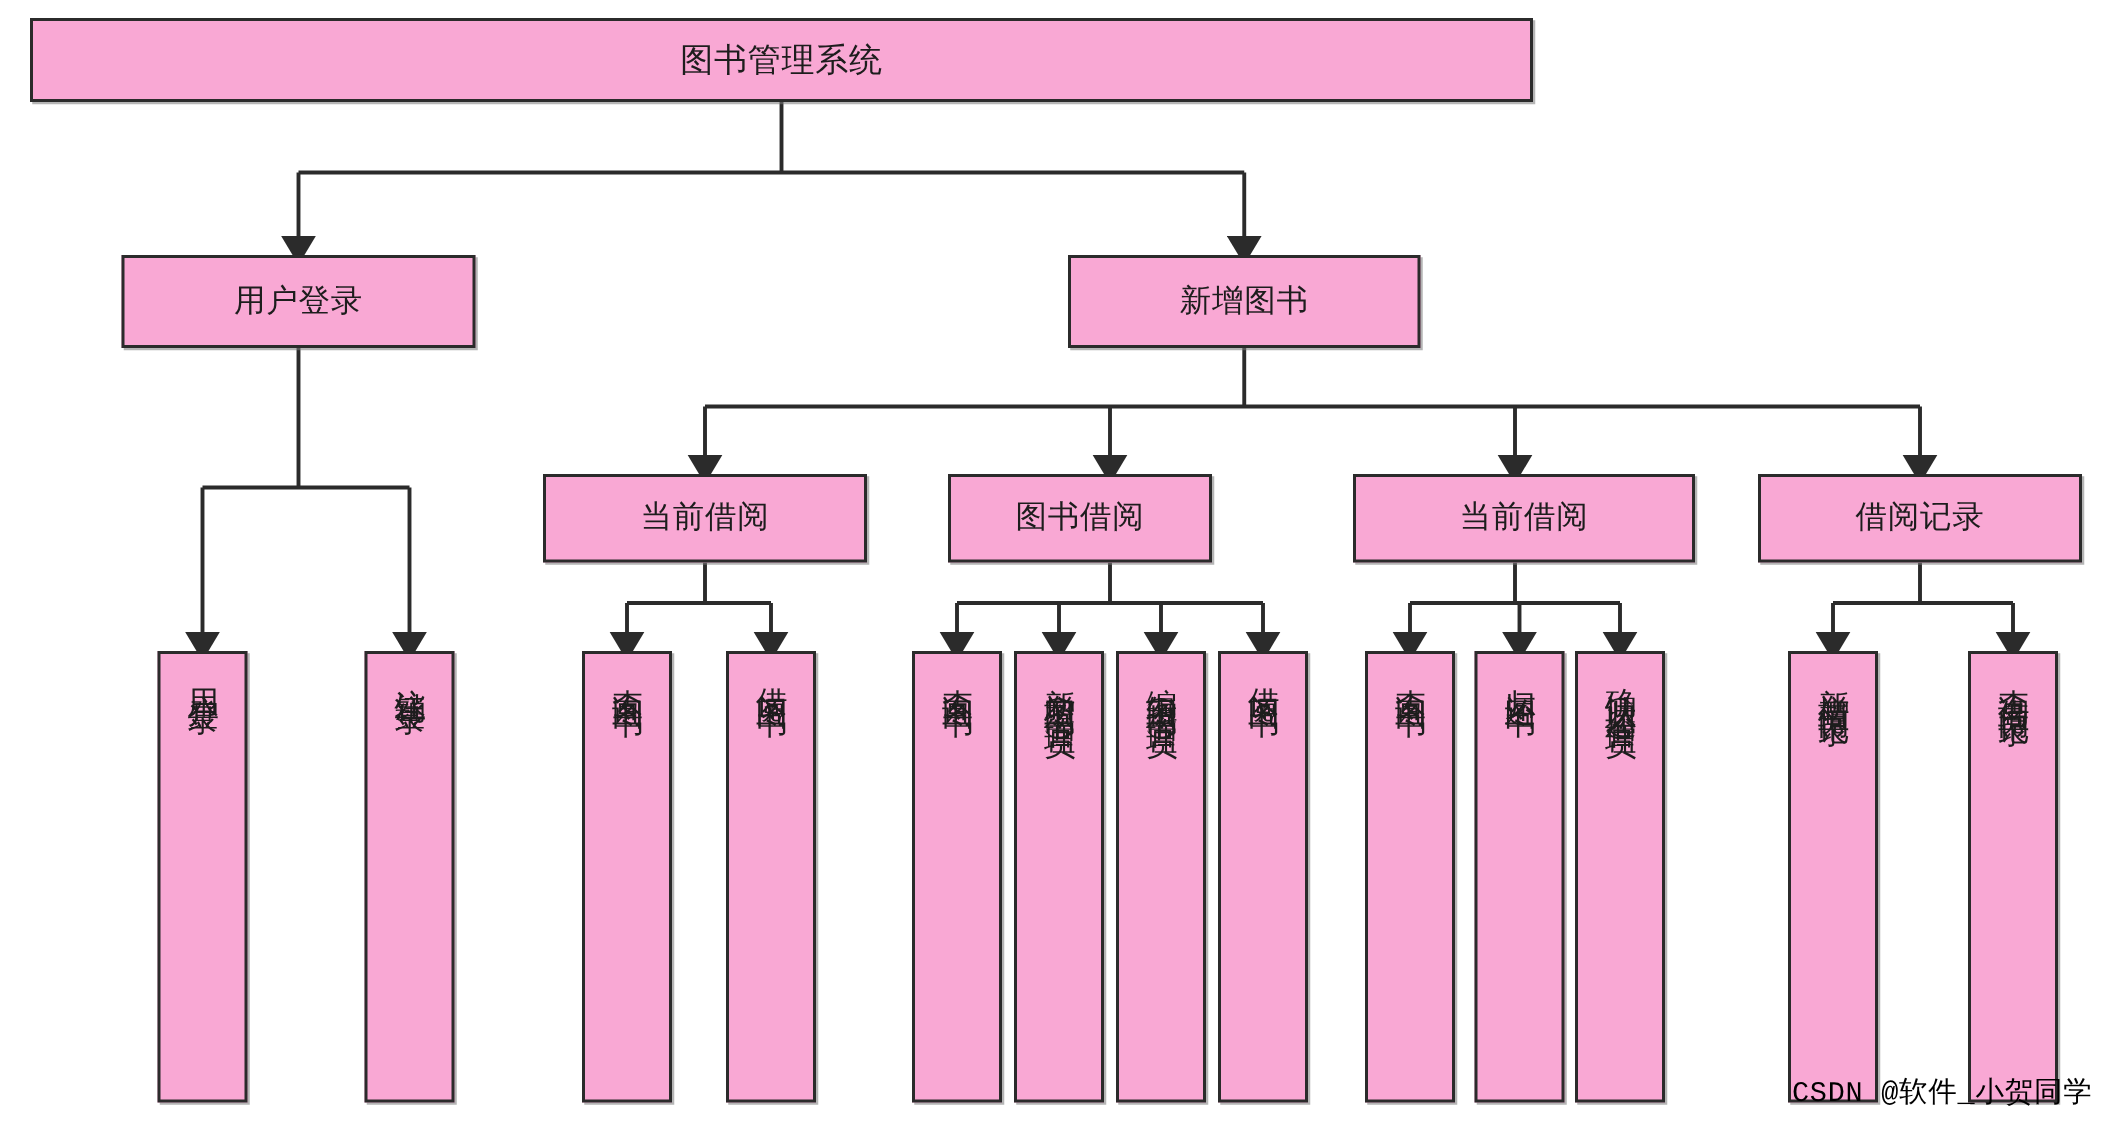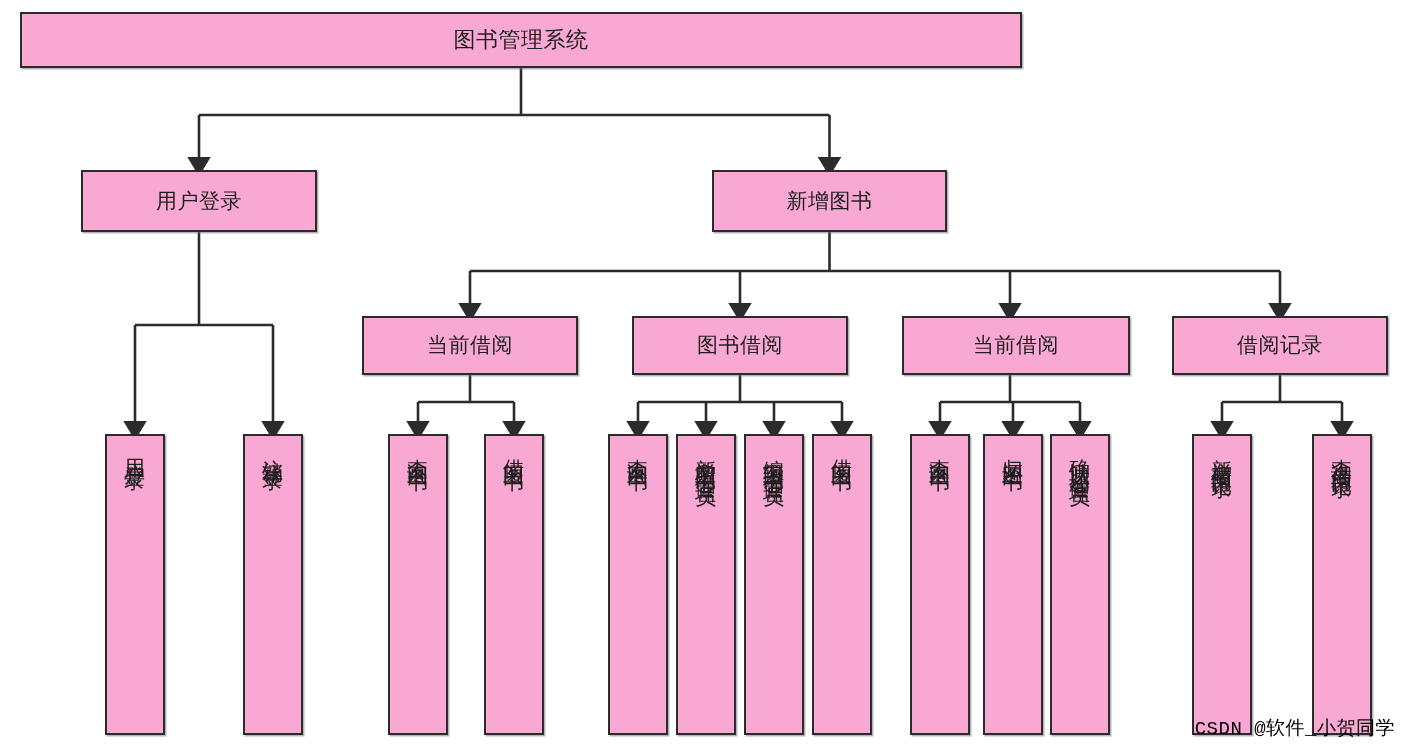--- a/index.html
+++ b/index.html
@@ -131,21 +131,21 @@
   <div class="node horiz" style="left: 81px; top: 170px; width: 236px; height: 62px;">
     <span class="label">用户登录</span>
   </div>
   <div class="node horiz" style="left: 712px; top: 170px; width: 235px; height: 62px;">
     <span class="label">新增图书</span>
   </div>
 
   <div class="node horiz" style="left: 362px; top: 316px; width: 216px; height: 59px;">
     <span class="label">当前借阅</span>
   </div>
-  <div class="node horiz" style="left: 632px; top: 316px; width: 216px; height: 59px;">
+  <div class="node horiz" style="left: 632px; top: 316px; width: 176px; height: 59px;">
     <span class="label">图书借阅</span>
   </div>
   <div class="node horiz" style="left: 902px; top: 316px; width: 228px; height: 59px;">
     <span class="label">当前借阅</span>
   </div>
   <div class="node horiz" style="left: 1172px; top: 316px; width: 216px; height: 59px;">
     <span class="label">借阅记录</span>
   </div>
 
   <div class="node vert" style="left: 105px; top: 434px; width: 60px; height: 301px;">

